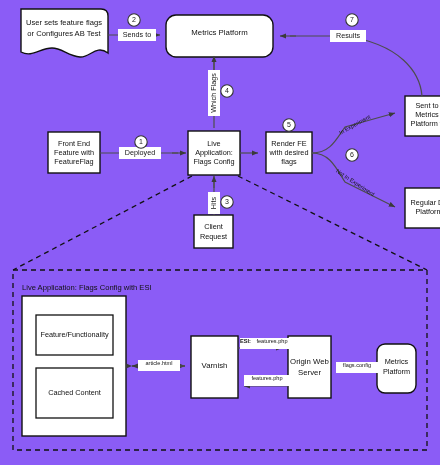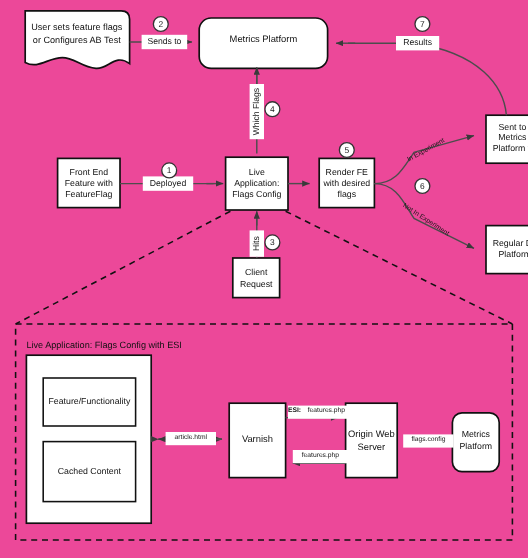--- a/index.html
+++ b/index.html
@@ -10,21 +10,21 @@
   }
   body {
     font-family: "Liberation Sans", sans-serif;
     -webkit-font-smoothing: antialiased;
   }
   #canvas {
     position: relative;
     width: 440px;
     height: 465px;
     overflow: hidden;
-    background: #ec4899;
+    background: #8b5cf6;
   }
   #diagram-svg {
     position: absolute;
     left: 0;
     top: 0;
     width: 440px;
     height: 465px;
   }
   .node-box {
     fill: #ffffff;

